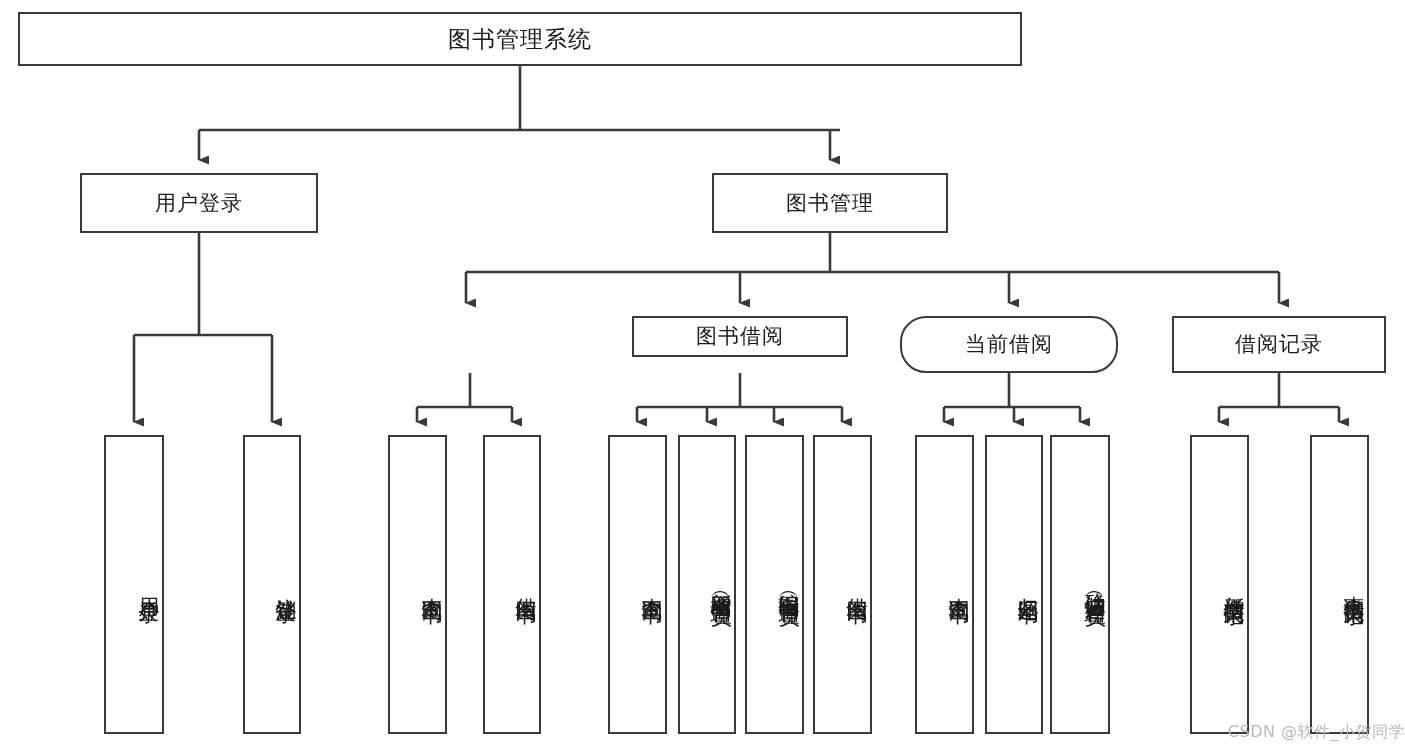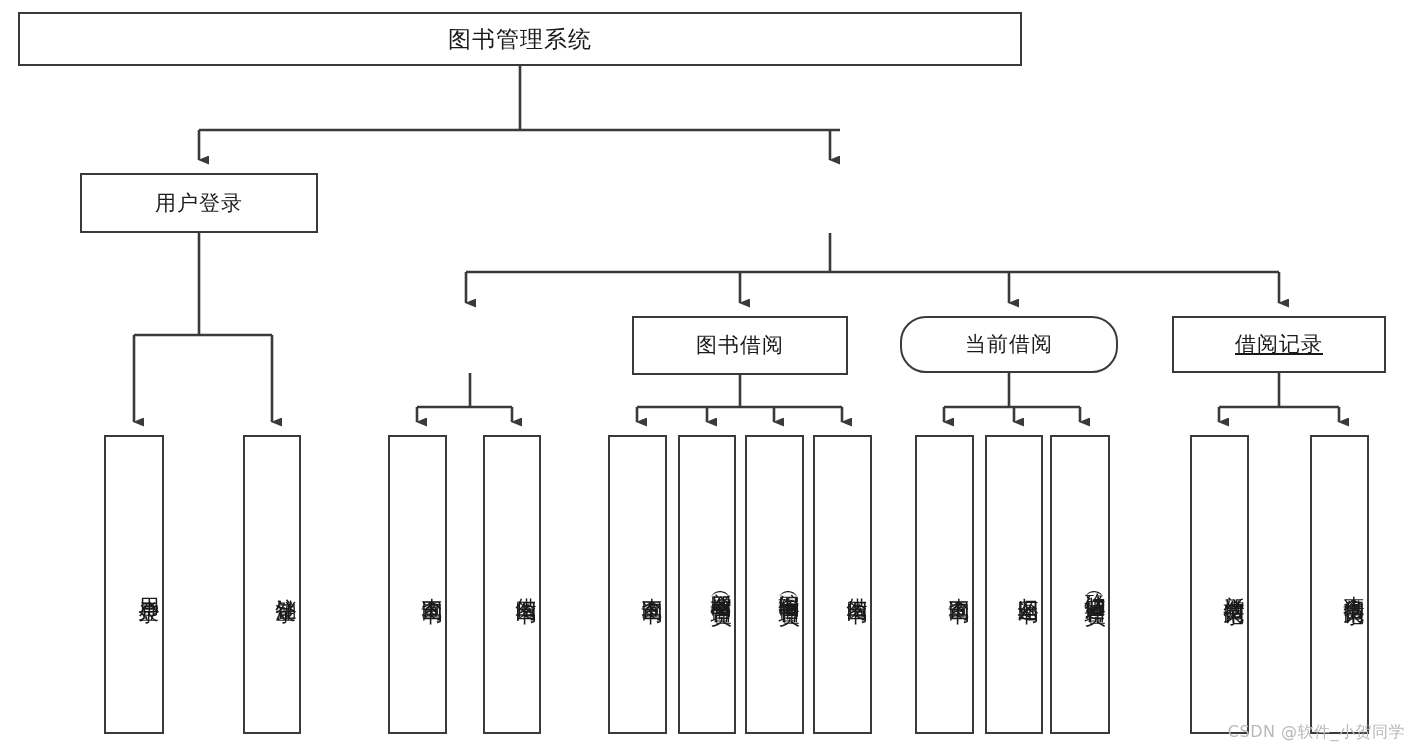--- a/index.html
+++ b/index.html
@@ -142,31 +142,34 @@
   </svg>
 
   <div class="node horiz" id="root-node" style="left:18px; top:12px; width:1004px; height:54px;">
     <span class="node-label">图书管理系统</span>
   </div>
 
   <div class="node horiz" style="left:80px; top:173px; width:238px; height:60px;">
     <span class="node-label">用户登录</span>
   </div>
 
-
-
-  <div class="node horiz" style="left:632px; top:316px; width:216px; height:59px;">
+  <div class="node horiz" style="left:712px; top:173px; width:236px; height:60px;">
+    <span class="node-label">图书管理</span>
+  </div>
+
+
+  <div class="node horiz" style="left:632px; top:316px; width:216px; height:41px;">
     <span class="node-label">图书借阅</span>
   </div>
 
   <div class="node horiz" style="left:900px; top:316px; width:218px; height:57px;border-radius:26px;">
     <span class="node-label">当前借阅</span>
   </div>
 
-  <div class="node horiz" style="left:1172px; top:316px; width:214px; height:57px;text-decoration:underline;">
+  <div class="node horiz" style="left:1172px; top:316px; width:214px; height:57px;">
     <span class="node-label">借阅记录</span>
   </div>
 
   <div class="node vert" style="left:104px; top:435px; width:60px; height:299px;">
     <span class="node-label">用户登录</span>
   </div>
 
   <div class="node vert" style="left:243px; top:435px; width:58px; height:299px;">
     <span class="node-label">注销登录</span>
   </div>

